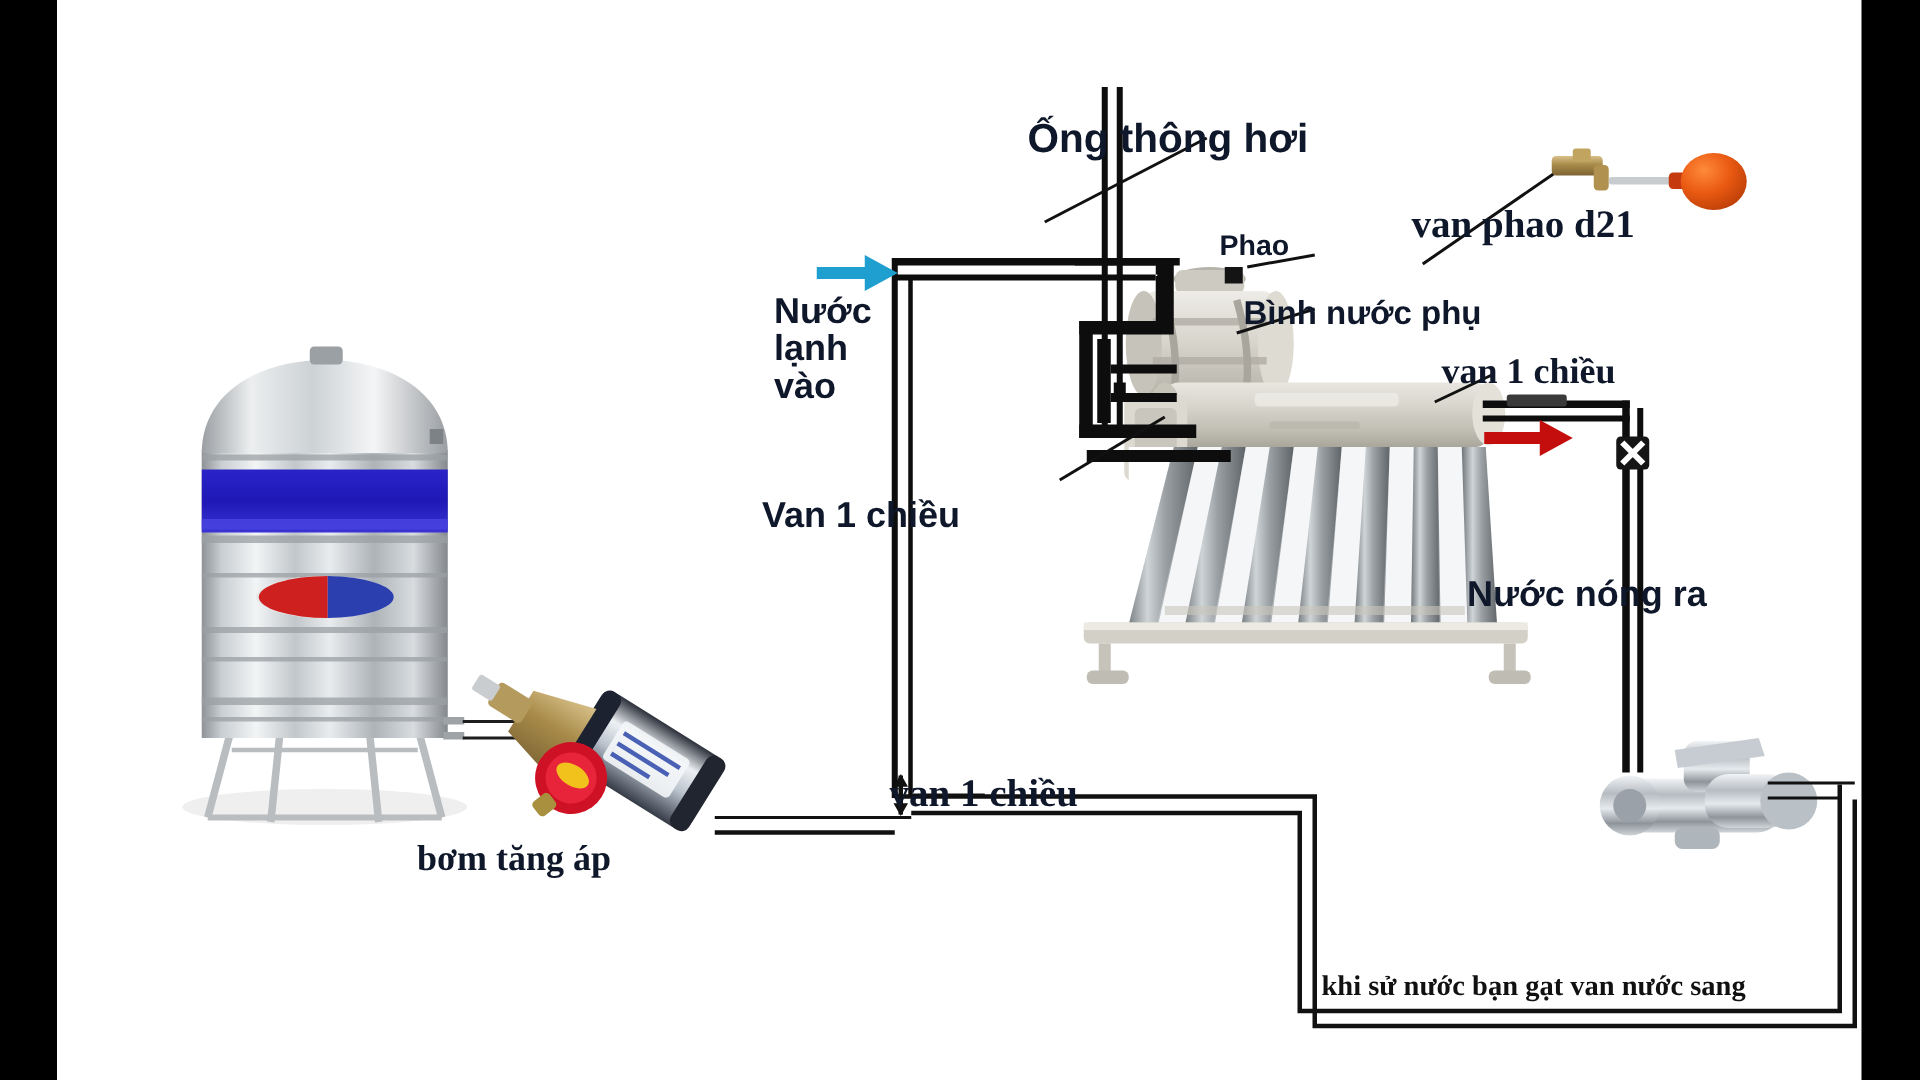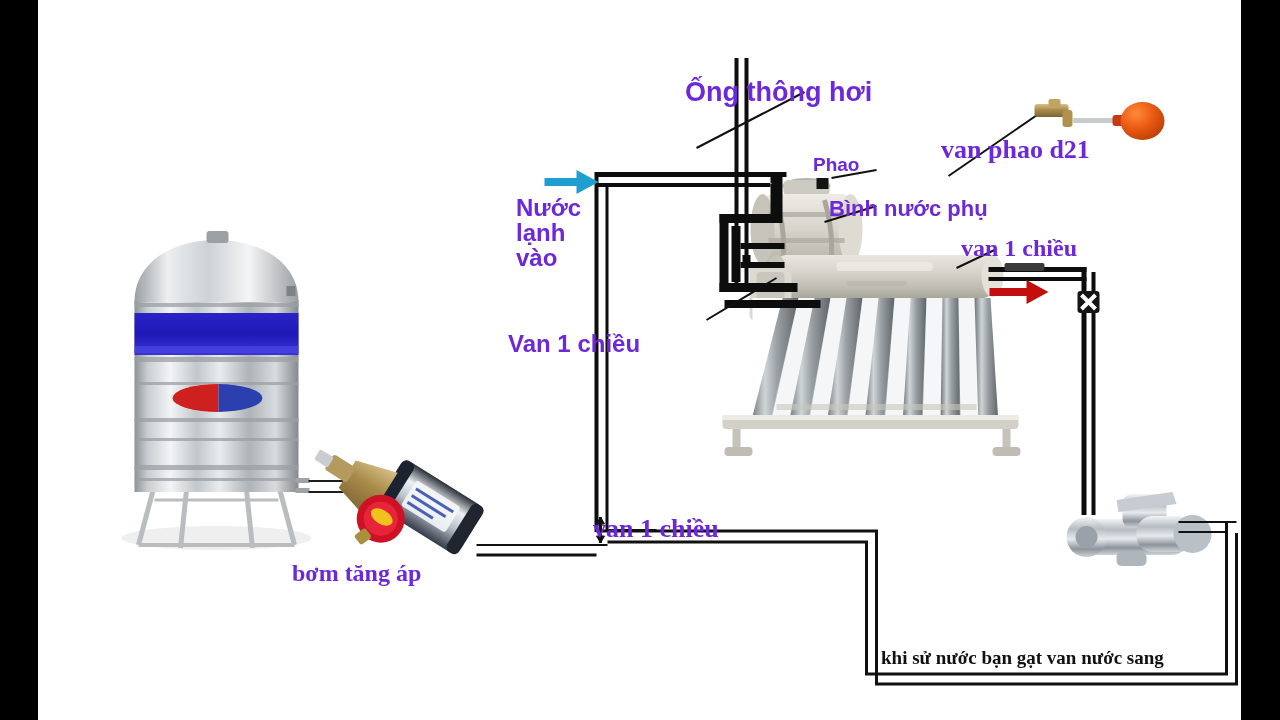--- a/index.html
+++ b/index.html
@@ -1,19 +1,19 @@
 <!DOCTYPE html>
 <html><head>
 <meta charset="utf-8">
 <style>
   html,body{margin:0;padding:0;background:#000;}
   #stage{position:relative;width:1280px;height:720px;background:#000;overflow:hidden;
          font-family:"Liberation Sans",sans-serif;}
   #canvas{position:absolute;left:38px;top:0;width:1203px;height:720px;background:#fff;}
-  .lbl{position:absolute;white-space:pre;color:#6d28d9;line-height:1.05;}
+  .lbl{position:absolute;white-space:pre;color:#0f172a;line-height:1.05;}
   .lbl.sans{font-family:"Liberation Sans",sans-serif;font-weight:600;}
   .lbl.serif{font-family:"Liberation Serif",serif;font-weight:700;}
   .note{position:absolute;font-family:"Liberation Serif",serif;font-weight:700;
         font-size:19px;line-height:25px;color:#111;white-space:pre;}
   svg{display:block;}
   .svgwrap{position:absolute;left:0;top:0;width:1280px;height:720px;pointer-events:none;}
 </style>
 </head>
 <body>
 
@@ -317,22 +317,23 @@
     <div class="lbl sans" style="left:923px;top:236px;font-size:24px;font-family:'Liberation Serif',serif;">van 1 chiều</div>
 
     <div class="lbl sans" style="left:458px;top:195px;font-size:24px;margin-left:20px;">Nước
 lạnh
 vào</div>
 
     <div class="lbl sans" style="left:470px;top:331px;font-size:24px;">Van 1 chiều</div>
 
     <div class="lbl serif" style="left:555px;top:515px;font-size:26px;">van 1 chiều</div>
 
-
-    <div class="lbl serif" style="left:254px;top:561px;font-size:24px;text-align:center;">bơm tăng áp</div>
+    <div class="lbl sans" style="left:940px;top:384px;font-size:24px;">Nước nóng ra</div>
+
+    <div class="lbl serif" style="left:240px;top:561px;font-size:24px;text-align:center;">bơm tăng áp</div>
 
     <div class="note" style="left:843px;top:595px;">
       <div>khi sử nước bạn gạt van nước sang</div>
       
       
     </div>
 
   </div>
 </div>
 

